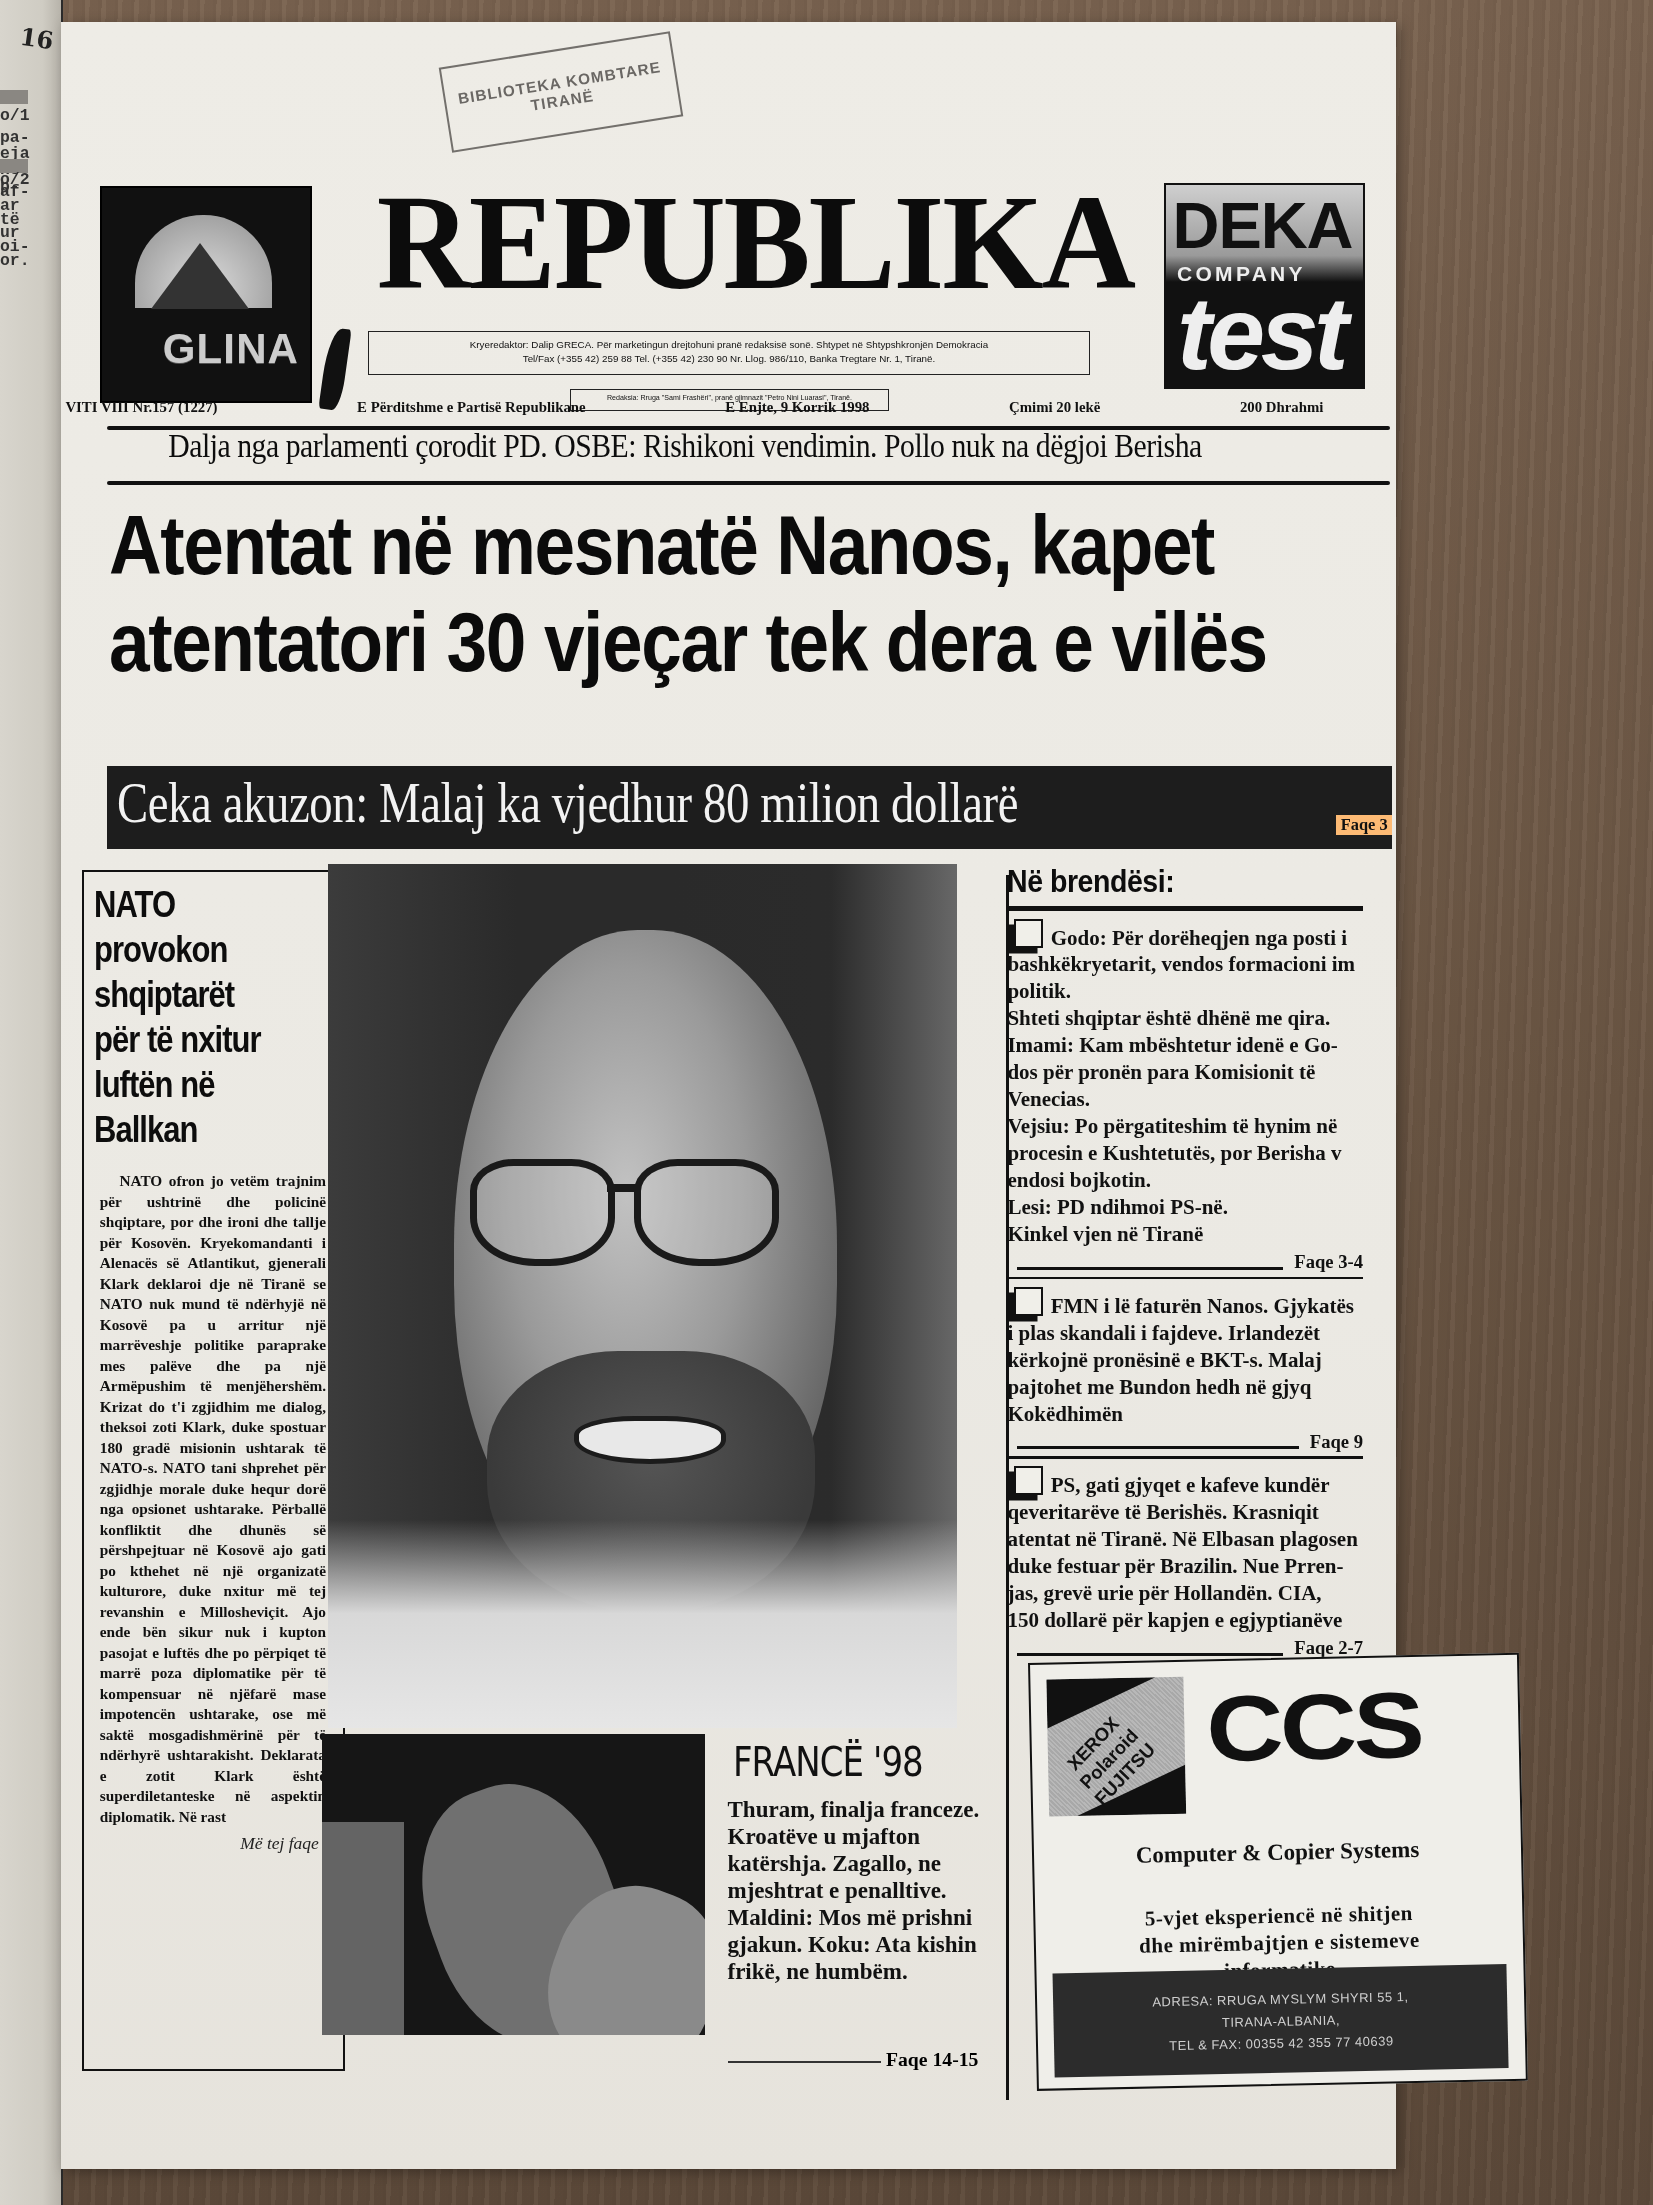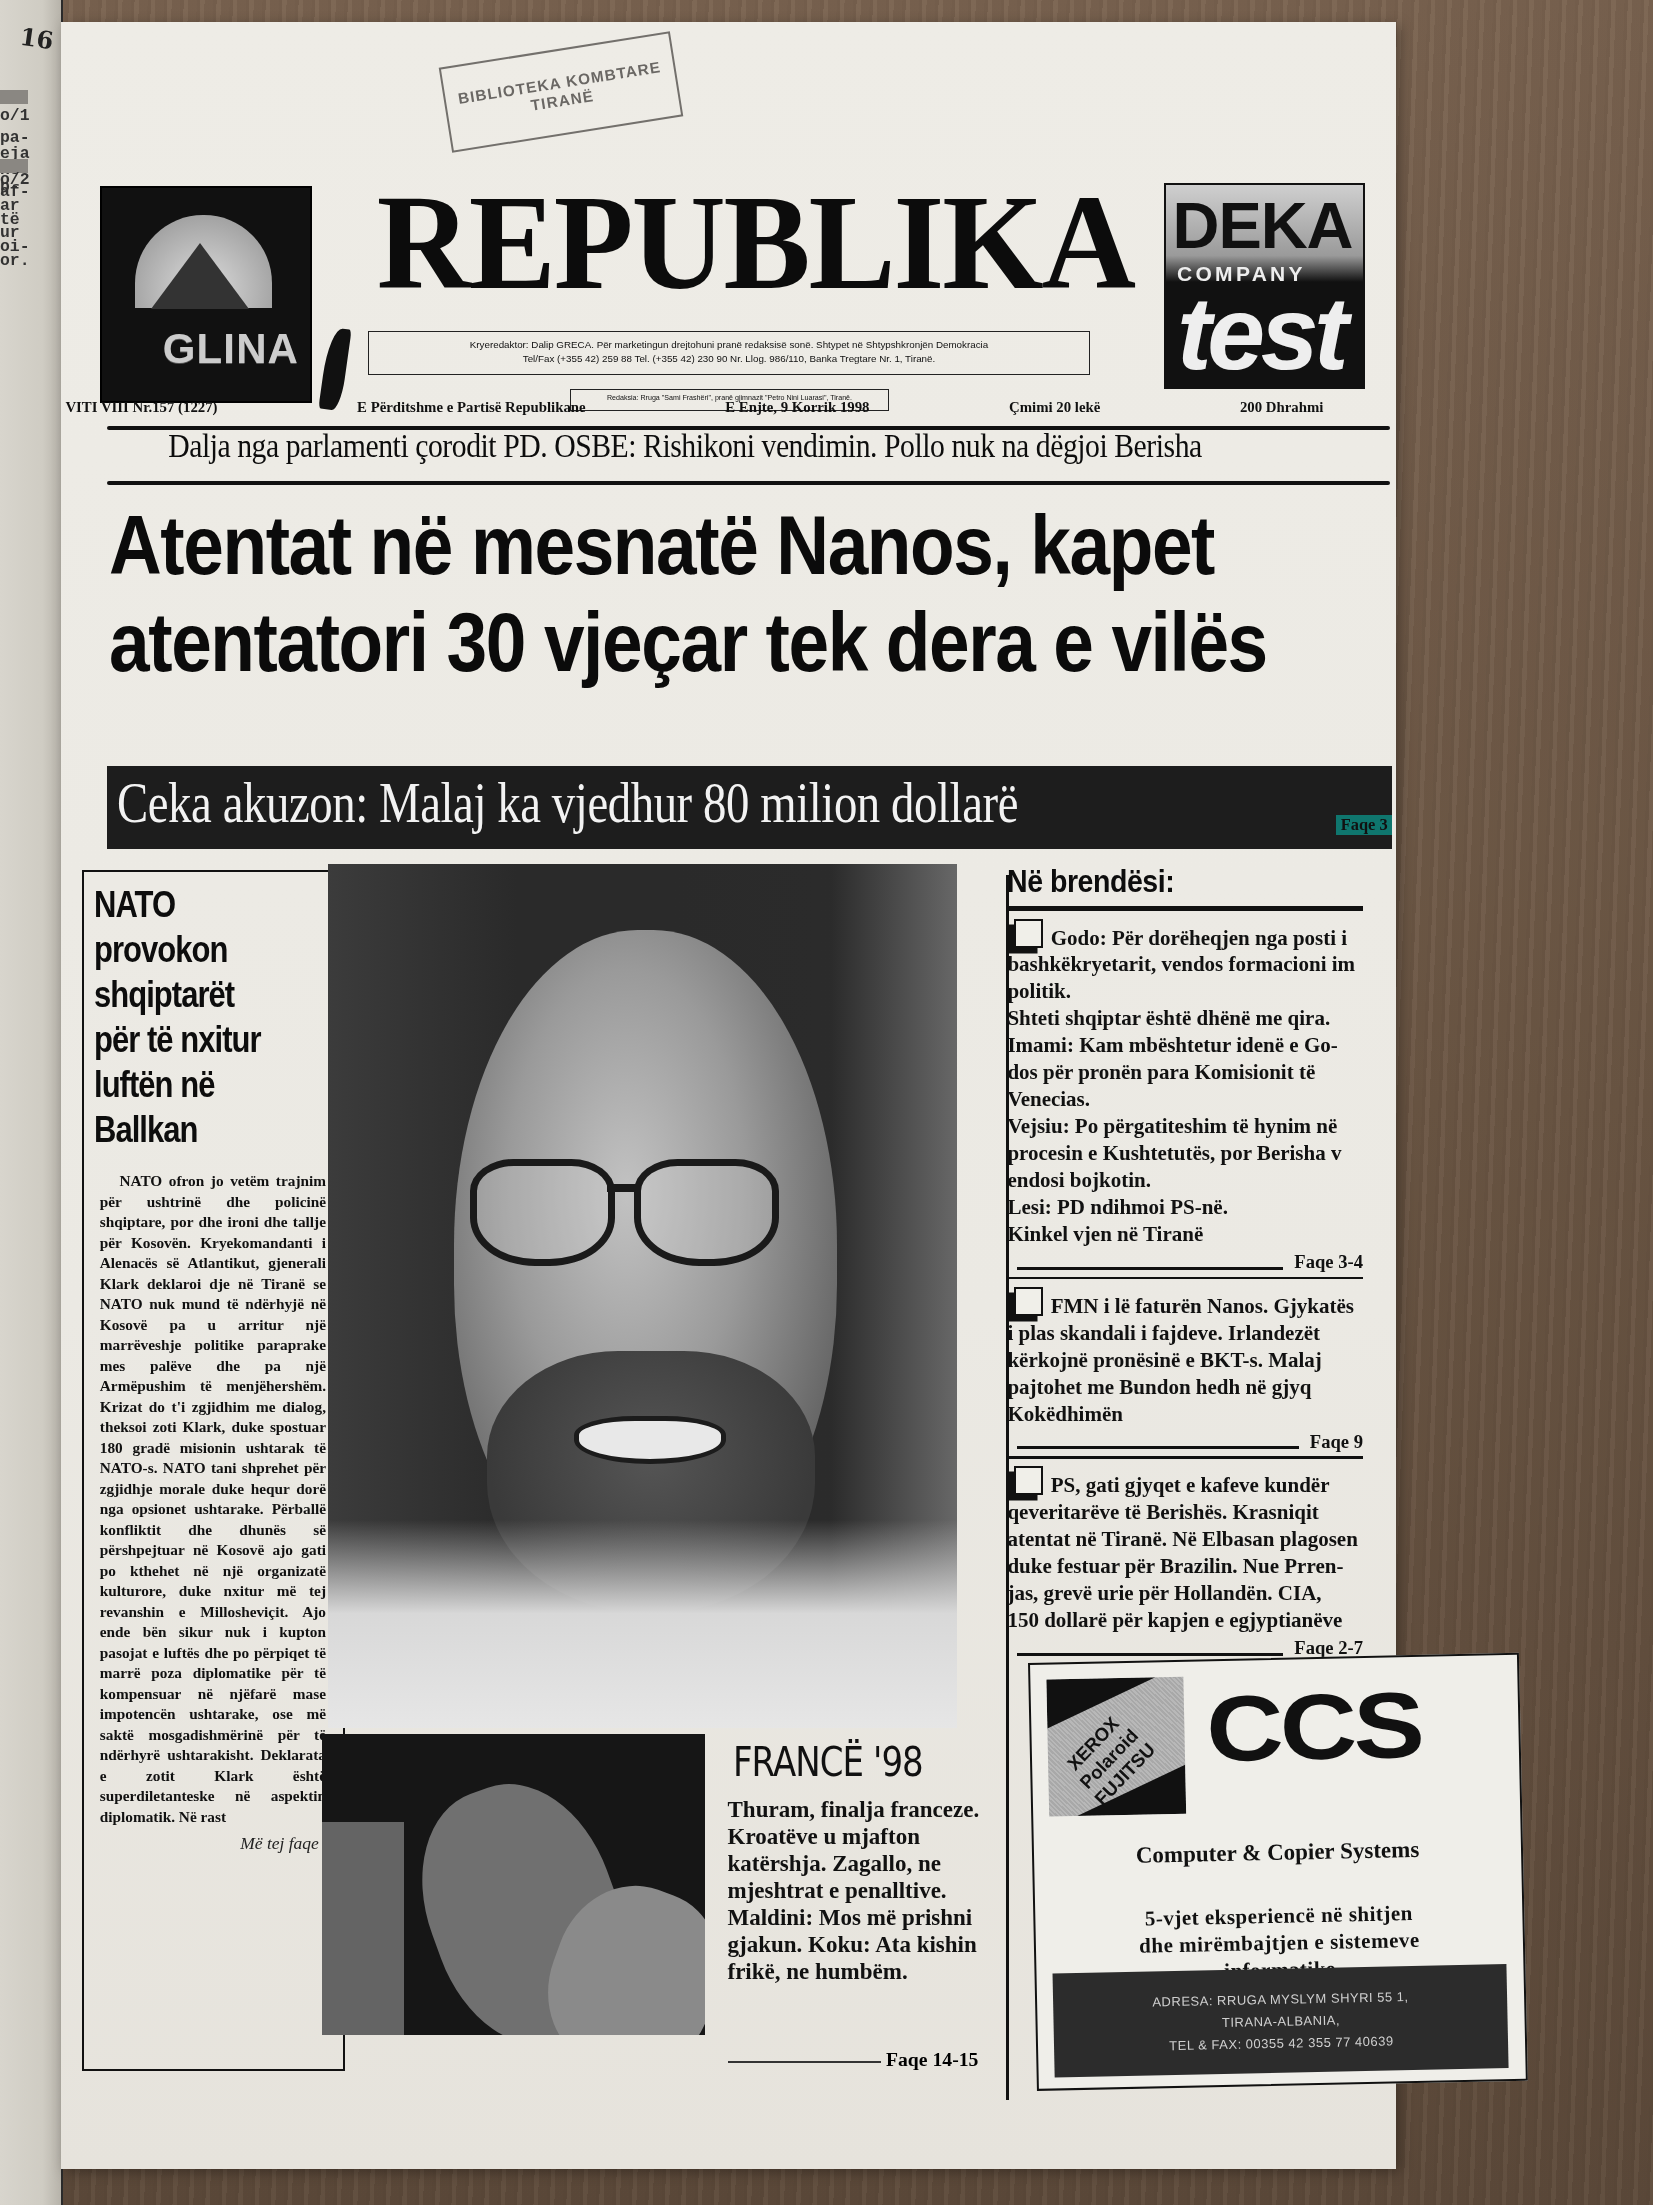--- a/index.html
+++ b/index.html
@@ -77,21 +77,21 @@
     .headline {
       position: absolute; left: 109px; top: 503px; width: 1225px;
       font: bold 83px "Liberation Sans", sans-serif; line-height: 97px; color: #0b0b0b; letter-spacing: -1.6px;
       transform: scaleX(0.88); transform-origin: left top; white-space: nowrap;
     }
     .banner {
       position: absolute; left: 107px; top: 767px; width: 1236px; height: 83px;
       background: #1d1d1d; color: #f2f2f2;
     }
     .banner .txt { position: absolute; left: 9.8px; top: 4.4px; font: 57px "Liberation Serif", serif; letter-spacing: -0.5px; transform: scaleX(0.82); transform-origin: left top; white-space: nowrap; }
-    .banner .pg { position: absolute; right: 0; top: 49px; font: bold 16.4px "Liberation Serif", serif; color: #111; background: #0f766e; padding: 0 4.4px; }
+    .banner .pg { position: absolute; right: 0; top: 49px; font: bold 16.4px "Liberation Serif", serif; color: #111; background: #fdba74; padding: 0 4.4px; }
     
     .lcol {
       position: absolute; left: 82px; top: 870px; width: 263px; height: 1201px;
       border: 2.7px solid #111; box-sizing: border-box; padding: 9.8px 11px 5.5px 9.8px;
     }
     .lcol .lhead { font: bold 36px "Liberation Sans", sans-serif; line-height: 45px; letter-spacing: -1.1px; color: #0d0d0d; transform: scaleX(0.86); transform-origin: left; margin-bottom: 19.7px; }
     .lcol .lbody { font: bold 15.3px "Liberation Serif", serif; line-height: 20.5px; text-align: justify; color: #111; }
     .lcol .lbody p { margin: 6px; text-indent: 19.7px; }
     .lcol .more { font: italic 17.5px "Liberation Serif", serif; text-align: right; color: #222; margin-top: 6px; }
     

